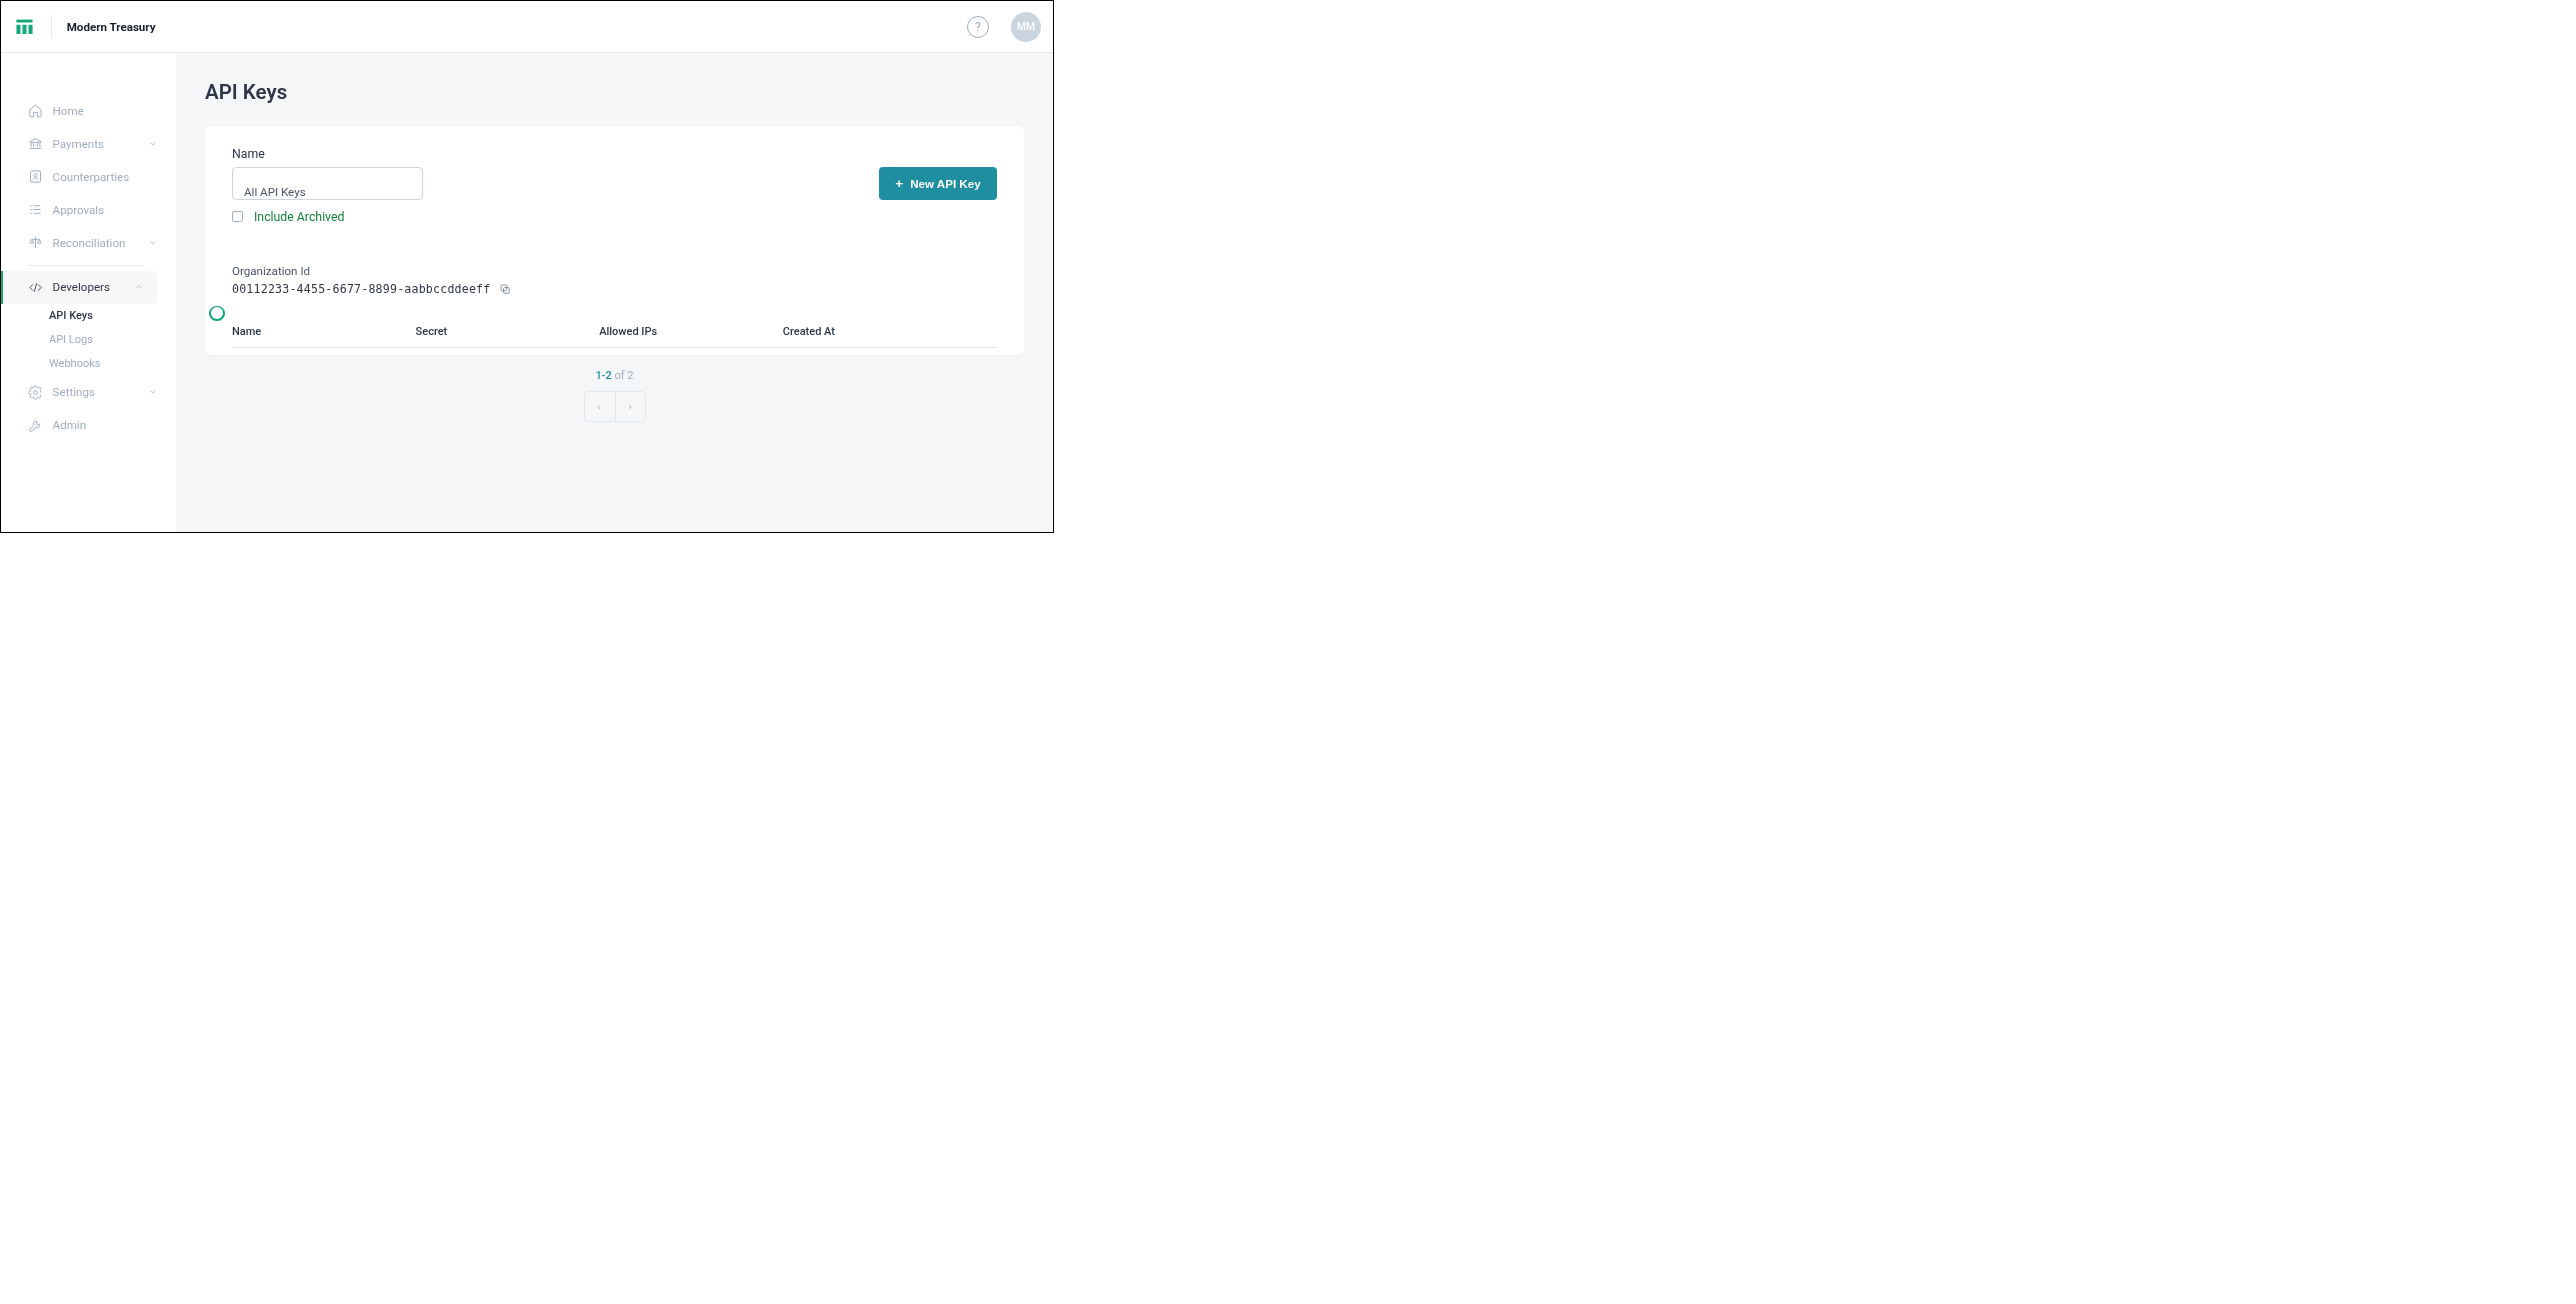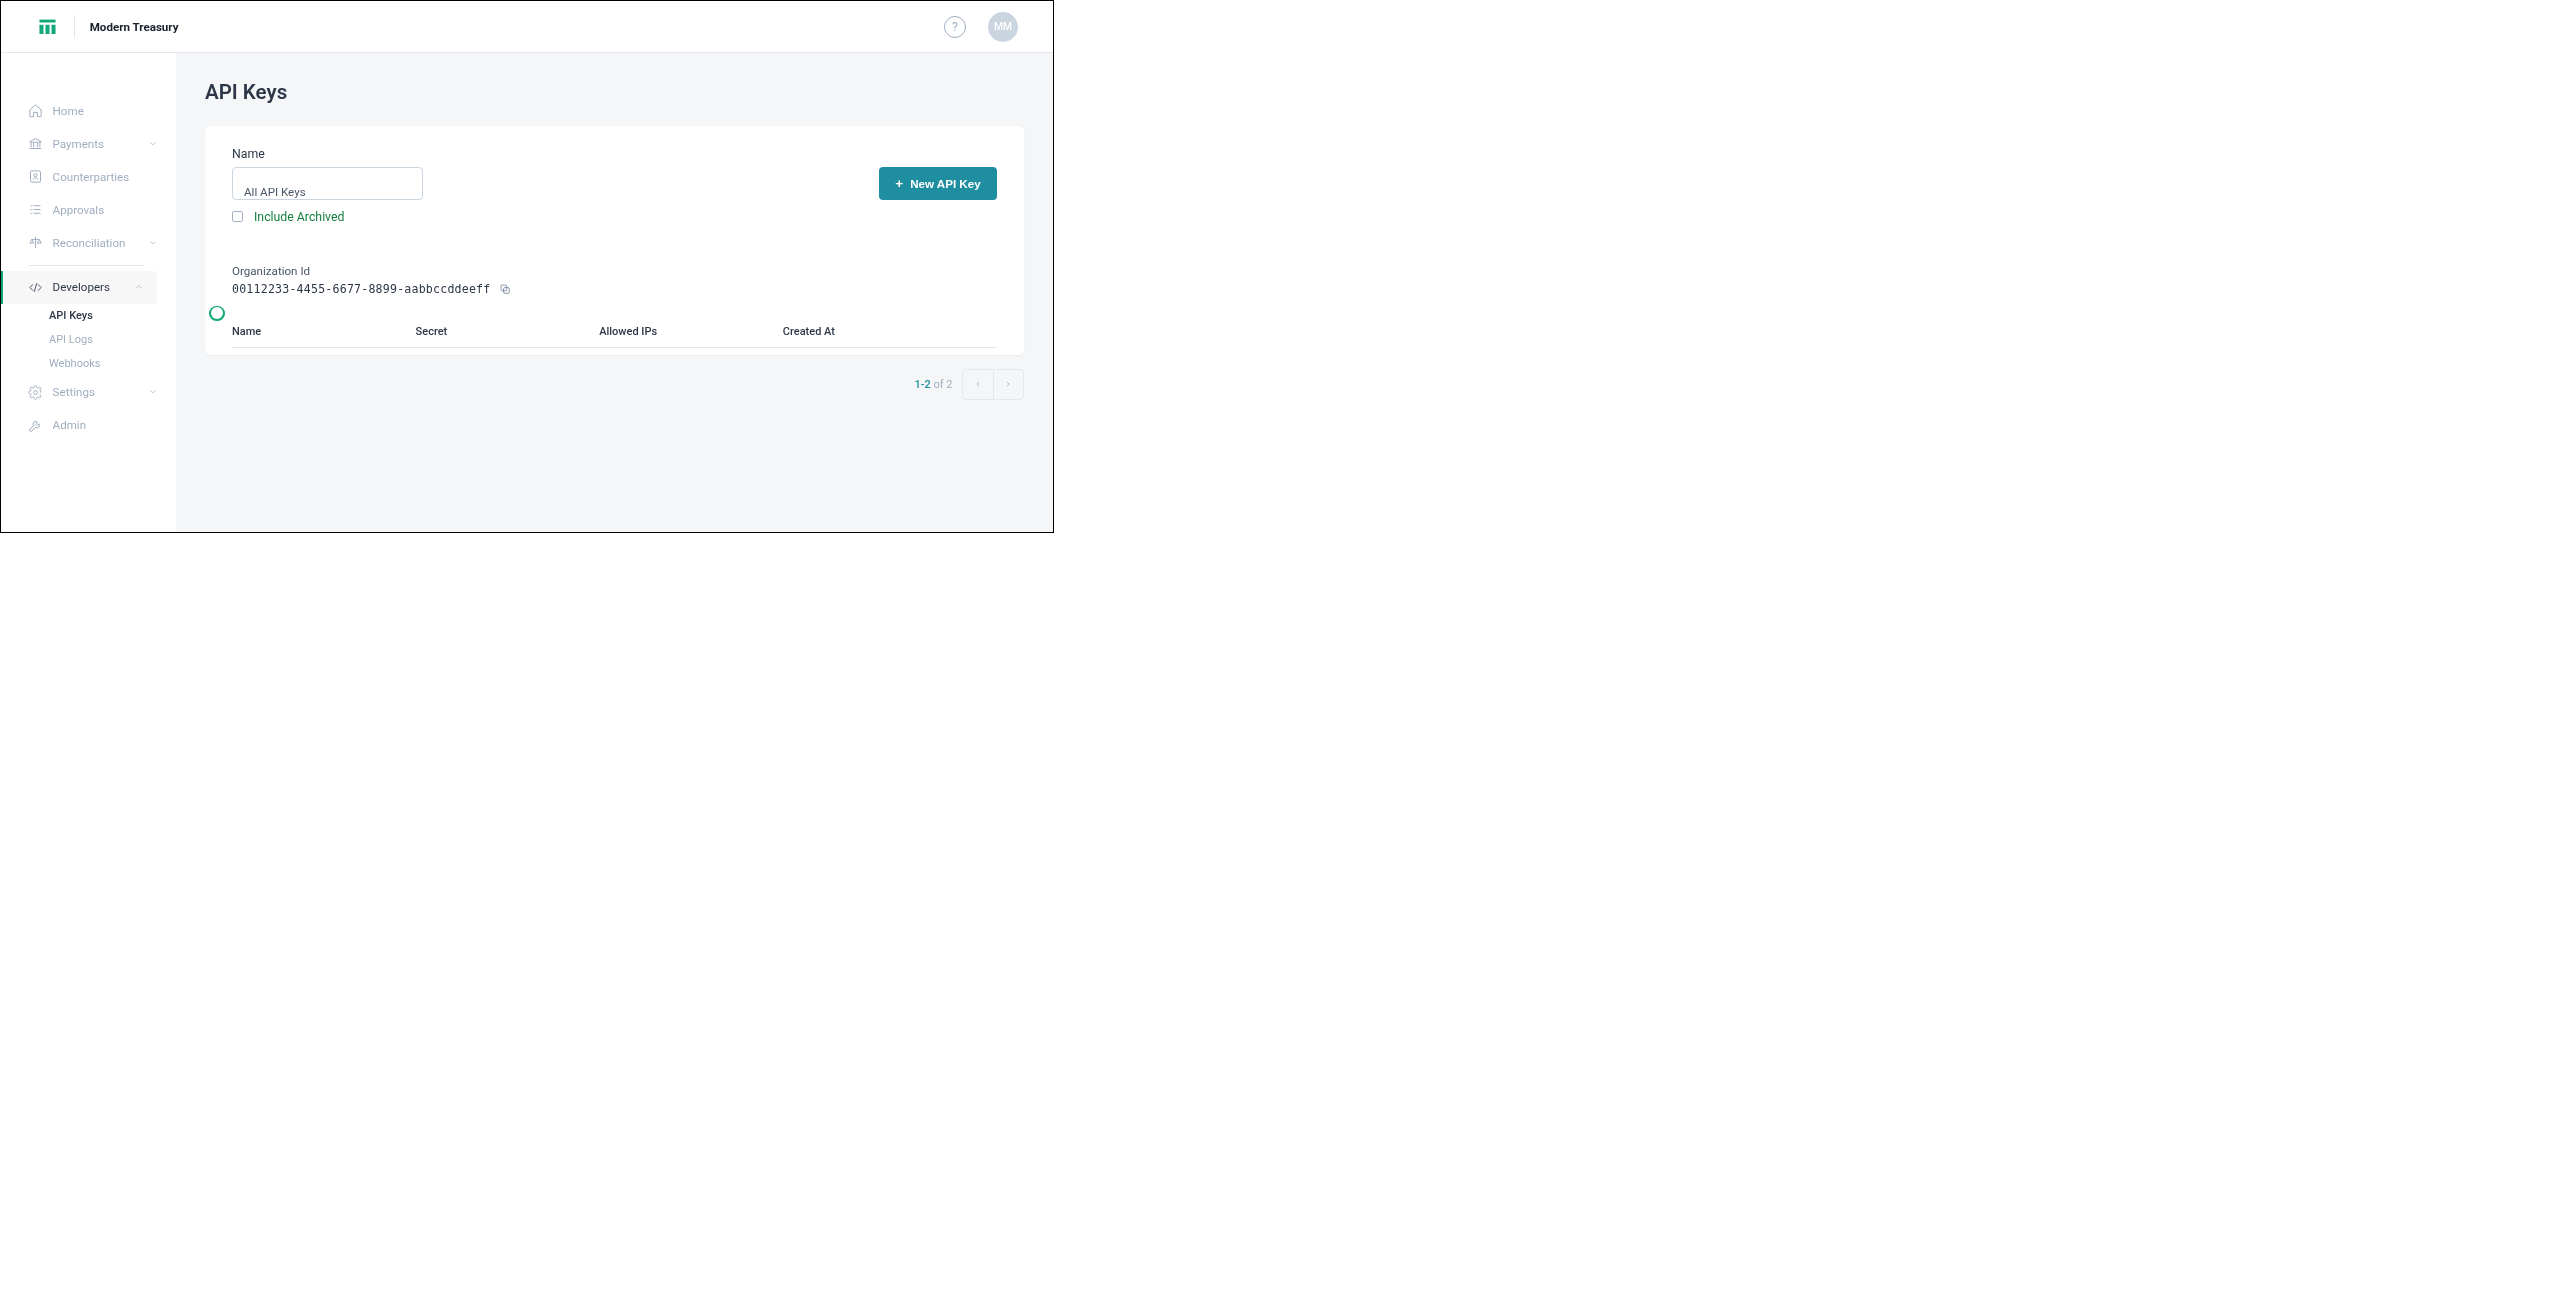--- a/index.html
+++ b/index.html
@@ -12,21 +12,21 @@
       border: 1.4px solid #000;
       overflow: hidden;
     }
 
     
     .header {
       height: 52px;
       border-bottom: 0.7px solid #e2e8f0;
       display: flex;
       align-items: center;
-      padding: 0 35px;
+      padding: 0 12px;
       justify-content: space-between;
     }
     .header-left { display: flex; align-items: center; gap: 15px; }
     .logo { display: flex; align-items: center; }
     .logo svg { width: 23px; height: 23px; }
     .divider-v { width: 0.7px; height: 23px; background: #e2e8f0; }
     .brand { font-weight: 700; font-size: 11.6px; color: #1a202c; }
     .header-right { display: flex; align-items: center; gap: 22px; }
     .help-icon {
       width: 22px; height: 22px; border: 1.4px solid #a0aec0; border-radius: 50%;
@@ -159,21 +159,21 @@
     .col-ips { width: 24%; }
     .col-created { width: 28%; }
     .copy-link { color: #12a87a; cursor: pointer; font-weight: 500; }
     .italic { font-style: italic; color: #4a5568; }
     .date-strong { color: #2d3748; font-weight: 500; }
     .date-muted { color: #a0aec0; margin-left: 2.7px; }
 
     .pagination {
       display: flex; justify-content: flex-end; align-items: center;
       gap: 9.6px; margin-top: 13.7px;
-      font-size: 11px; color: #a0aec0;
+      font-size: 11px; color: #a0aec0; flex-direction: column;
     }
     .pagination .range { color: #1f8ea1; font-weight: 500; }
     .pager {
       display: flex; border: 0.7px solid #e2e8f0; border-radius: 4.1px; overflow: hidden;
     }
     .pager-btn {
       width: 30px; height: 29px; display: flex; align-items: center; justify-content: center;
       cursor: pointer; color: #a0aec0;
     }
     .pager-btn + .pager-btn { border-left: 0.7px solid #e2e8f0; }

